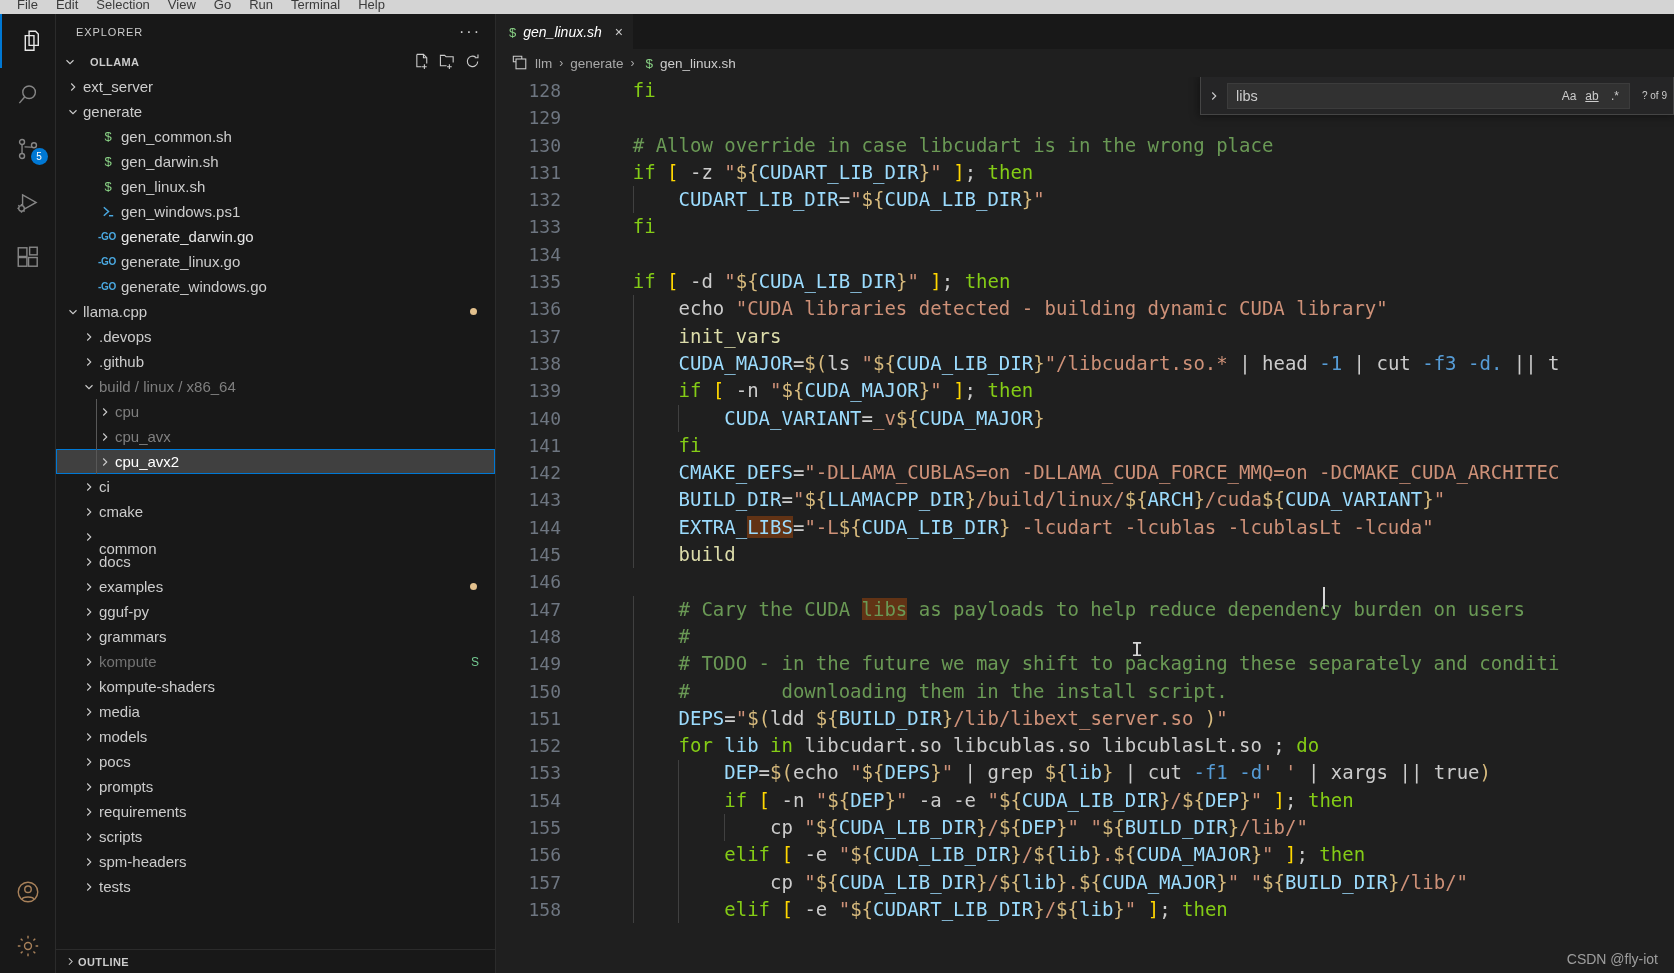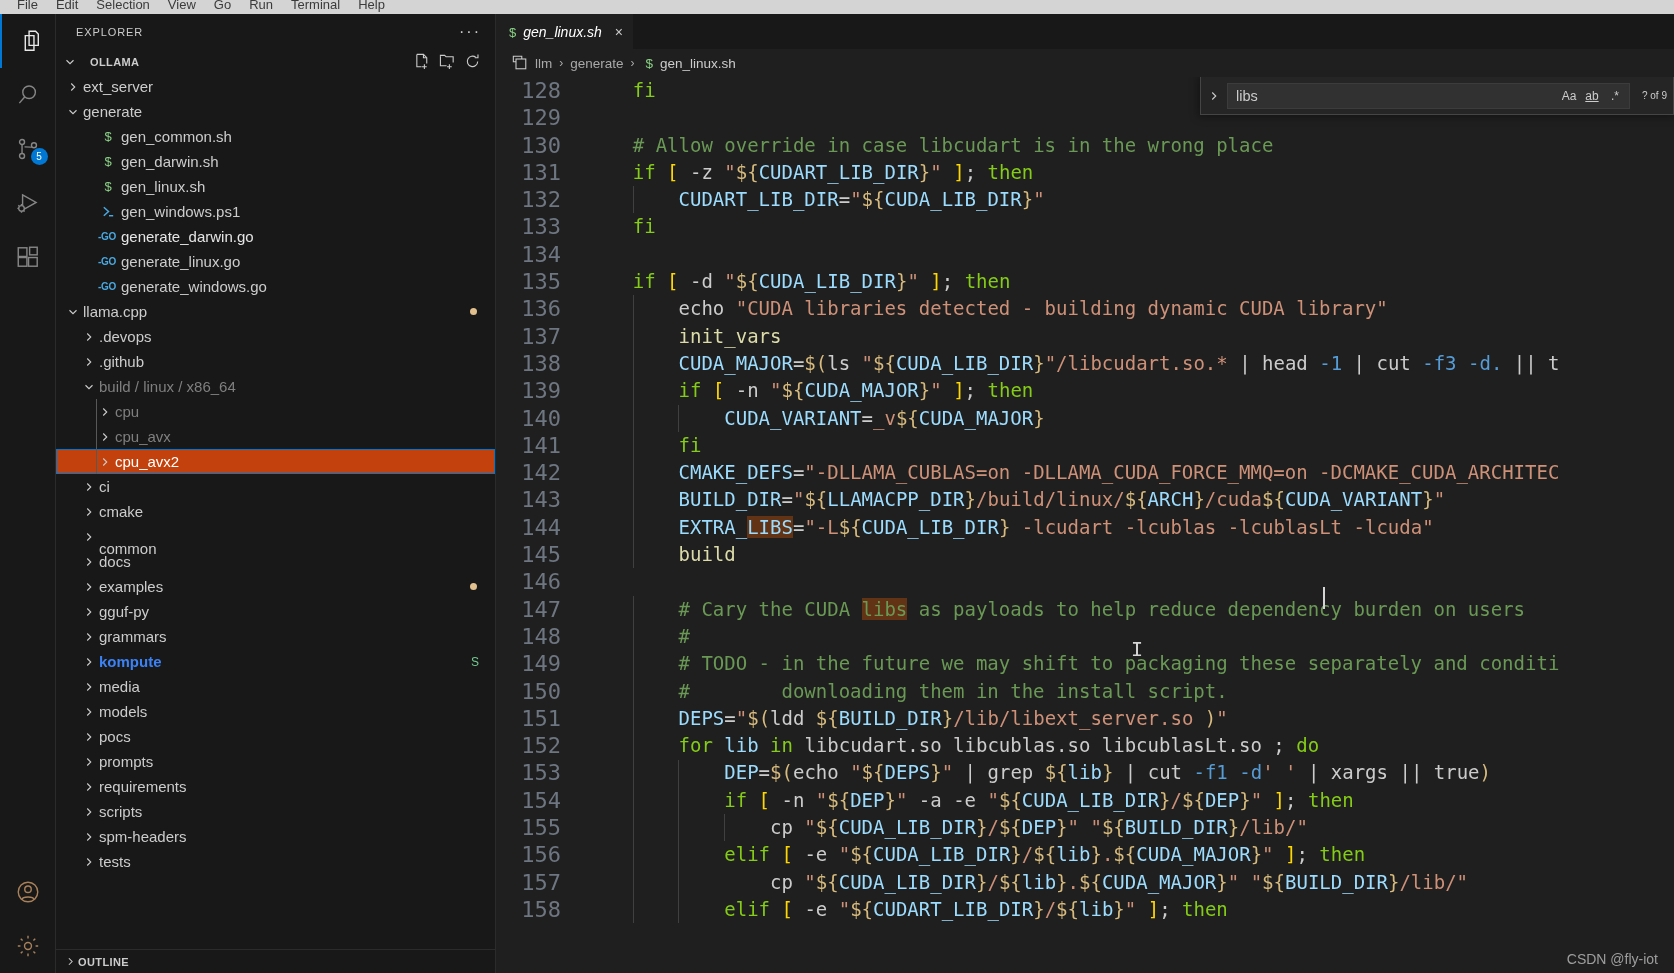--- a/index.html
+++ b/index.html
@@ -67,21 +67,21 @@
   .sec-header .tw { width: 16px; display: flex; align-items: center; justify-content: center; }
   .sec-label { font-size: 11px; font-weight: bold; letter-spacing: .4px; }
   .sec-actions { margin-left: auto; display: flex; gap: 3px; padding-right: 12px; color: #cccccc; }
   .sec-actions .ico { width: 22px; height: 22px; display: flex; align-items: center; justify-content: center; }
 
   .tree { flex: 1; overflow: hidden; position: relative; }
   .row {
     height: 25px; display: flex; align-items: center; white-space: nowrap;
     font-size: 15px; color: #cccccc; position: relative;
   }
-  .row.selected { background: #c2410c; outline: 1px solid #0078d4; outline-offset: -1px; }
+  .row.selected { background: #404040; outline: 1px solid #0078d4; outline-offset: -1px; }
   .twisty { width: 17px; flex: 0 0 17px; display: flex; align-items: center; justify-content: center; color: #cccccc; }
   .ftype { width: 22px; flex: 0 0 22px; display: flex; align-items: center; justify-content: center; font-size: 13px; }
   .flabel { padding-left: 2px; }
   .dot-mod { margin-left: auto; margin-right: 18px; width: 7px; height: 7px; border-radius: 50%; background: #e2c08d; }
   .letter-mod { margin-left: auto; margin-right: 16px; font-size: 12px; color: #73c991; }
   .indent-guide {
     position: absolute; top: 0; bottom: 0; width: 1px; background: #585858;
   }
   .sb-bottom {
     height: 24px; flex: 0 0 24px; border-top: 1px solid #2b2b2b;
@@ -119,21 +119,21 @@
   .codearea { flex: 1; position: relative; overflow: hidden; background: #1f1f1f; }
   .code {
     position: absolute; top: 0; left: 0; right: 0; bottom: 0;
     font-family: "DejaVu Sans Mono", "Liberation Mono", monospace;
     font-size: 19px; line-height: 27.3px;
     white-space: pre; color: #cccccc;
   }
   .cline { display: flex; height: 27.3px; align-items: center; }
   .ln {
     width: 90px; flex: 0 0 90px; text-align: right; padding-right: 26px;
-    color: #6e7681; font-size: 22px; user-select: none;
+    color: #6e7681; font-size: 18px; user-select: none;
   }
   .ctext { position: relative; flex: 1; overflow: visible; }
   .vline {
     position: absolute; width: 1px; background: #404040;
     top: 0; height: 27.3px;
   }
   
   .t-cmt { color: #6a9955; }
   .t-kw  { color: #84cc16; }
   .t-var { color: #9cdcfe; }
@@ -504,22 +504,31 @@
           </span>
           <span class="flabel" style="color: rgb(204, 204, 204);">grammars</span>
         </div>
         <div class="row">
           <span style="width: 24px; flex: 0 0 24px;"></span>
           <span class="twisty">
             <svg width="14" height="14" viewBox="0 0 16 16" fill="none" stroke="currentColor" stroke-width="1.25">
               <path d="M6 4 L10 8 L6 12"></path>
             </svg>
           </span>
-          <span class="flabel" style="color: #3b82f6; font-weight: bold;">kompute</span>
+          <span class="flabel" style="color: #737373;">kompute</span>
           <span class="letter-mod">S</span>
+        </div>
+        <div class="row">
+          <span style="width: 24px; flex: 0 0 24px;"></span>
+          <span class="twisty">
+            <svg width="14" height="14" viewBox="0 0 16 16" fill="none" stroke="currentColor" stroke-width="1.25">
+              <path d="M6 4 L10 8 L6 12"></path>
+            </svg>
+          </span>
+          <span class="flabel" style="color: rgb(204, 204, 204);">kompute-shaders</span>
         </div>
         <div class="row">
           <span style="width: 24px; flex: 0 0 24px;"></span>
           <span class="twisty">
             <svg width="14" height="14" viewBox="0 0 16 16" fill="none" stroke="currentColor" stroke-width="1.25">
               <path d="M6 4 L10 8 L6 12"></path>
             </svg>
           </span>
           <span class="flabel" style="color: rgb(204, 204, 204);">media</span>
         </div>

